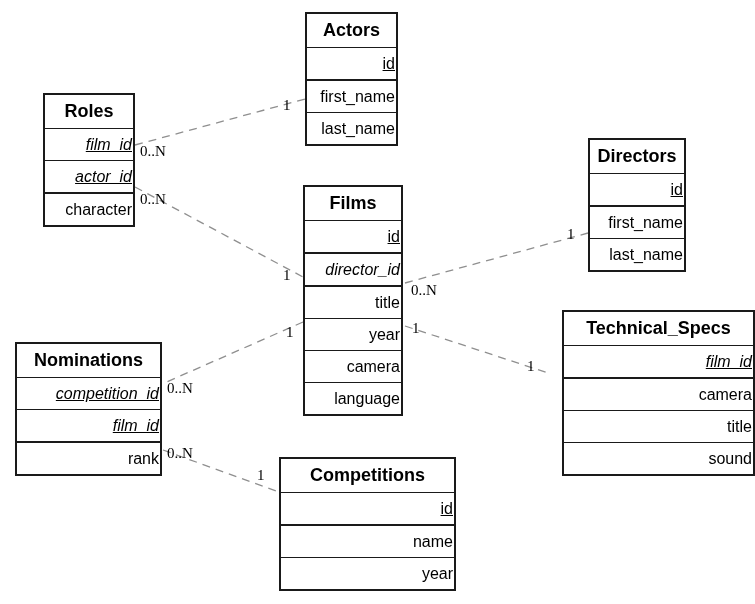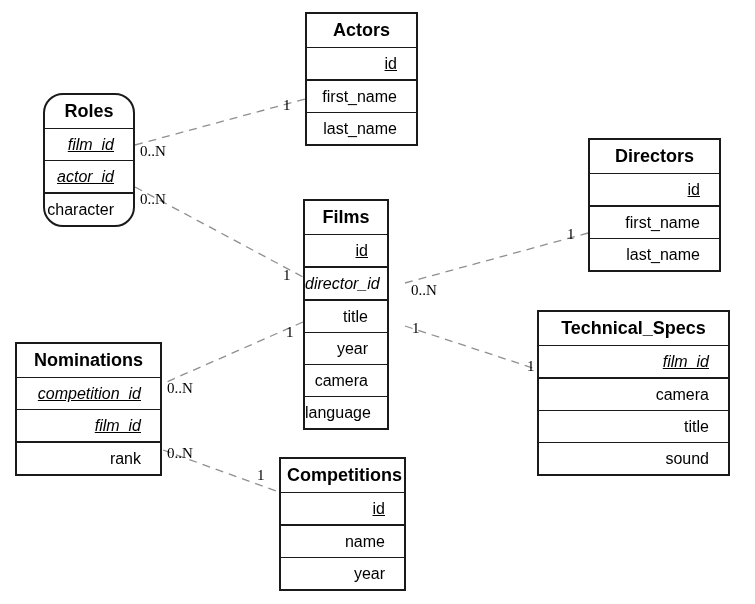--- a/index.html
+++ b/index.html
@@ -32,45 +32,45 @@
     border-bottom: 1px solid #1a1a1a;
     white-space: nowrap;
     padding: 0 6px;
   }
   .tbl-row {
     height: 31px;
     line-height: 31px;
     text-align: right;
     font-size: 16px;
     color: #000000;
-    padding-right: 19px;
+    padding-right: 1px;
     border-bottom: 1px solid #1a1a1a;
     white-space: nowrap;
   }
   .tbl-row:last-child { border-bottom: none; }
   .tbl-row.keyend { border-bottom-width: 2px; }
   .pk { text-decoration: underline; }
   .fk { font-style: italic; }
 
   .card {
     position: absolute;
     font-family: "Liberation Serif", serif;
     font-size: 15px;
     color: #000000;
     white-space: nowrap;
   }
 
   
-  #t-roles        { left: 43px;  top: 93px;  width: 92px; border-radius: 20px;  }
-  #t-actors       { left: 305px; top: 12px;  width: 113px;  }
-  #t-films        { left: 303px; top: 199px; width: 86px; }
-  #t-directors    { left: 588px; top: 138px; width: 133px; }
+  #t-roles        { left: 43px;  top: 93px;  width: 92px;  }
+  #t-actors       { left: 305px; top: 12px;  width: 93px;  }
+  #t-films        { left: 303px; top: 185px; width: 100px; }
+  #t-directors    { left: 588px; top: 138px; width: 98px; }
   #t-nominations  { left: 15px;  top: 342px; width: 147px; }
-  #t-techspecs    { left: 537px; top: 310px; width: 193px; }
-  #t-competitions { left: 279px; top: 457px; width: 127px; }
+  #t-techspecs    { left: 562px; top: 310px; width: 193px; }
+  #t-competitions { left: 279px; top: 457px; width: 177px; }
 </style>
 </head>
 <body>
 
 <div id="canvas">
 
   <svg class="rel-lines" width="755" height="604">
     <line x1="135" y1="145" x2="305" y2="99" stroke="#8f8f8f"></line>
     <line x1="135" y1="187" x2="303" y2="277" stroke="#8f8f8f"></line>
     <line x1="405" y1="283" x2="588" y2="233" stroke="#8f8f8f"></line>

